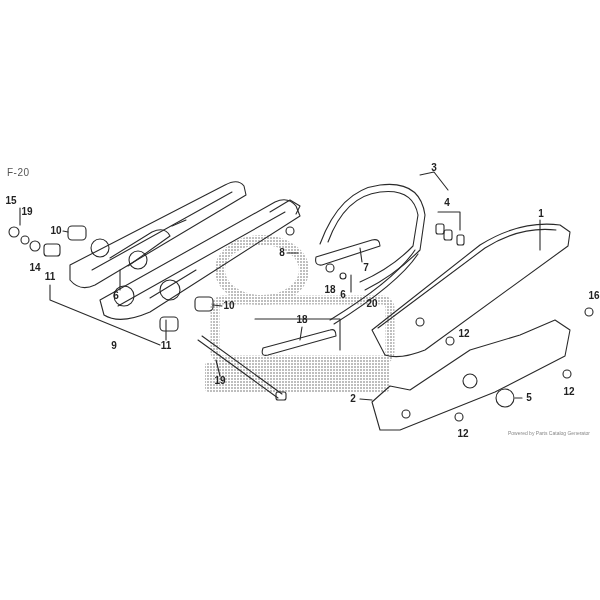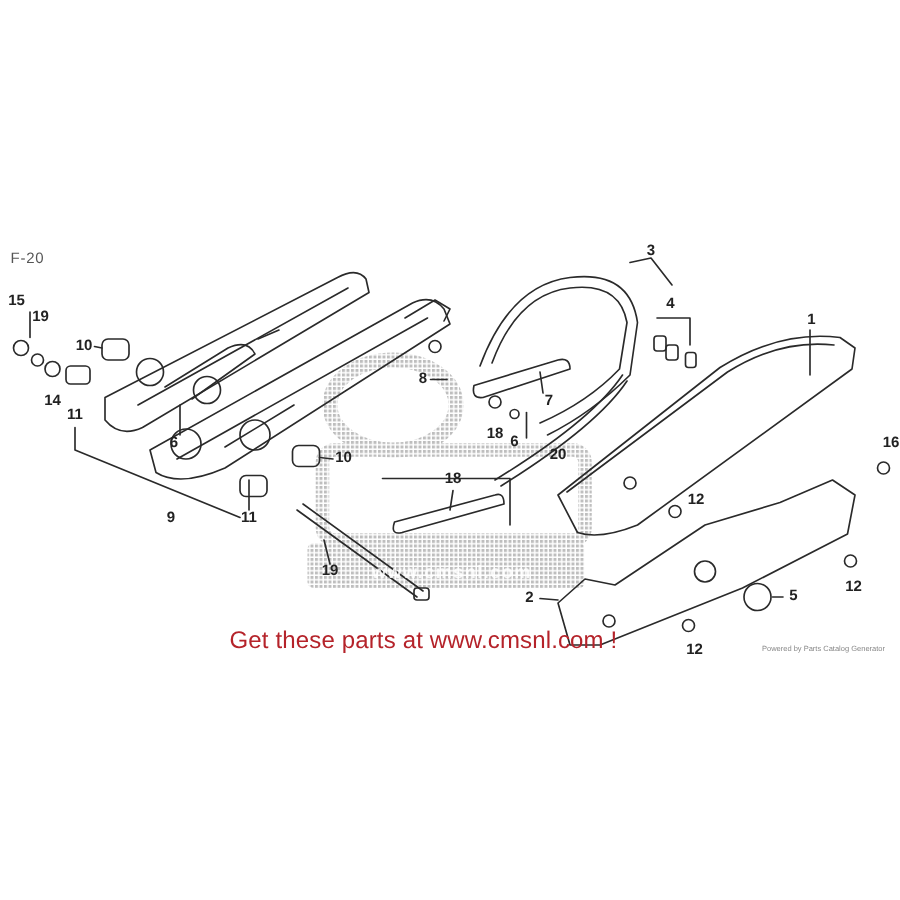--- a/index.html
+++ b/index.html
@@ -138,17 +138,15 @@
   <div class="lbl" style="left:220px;top:381px">19</div>
   <div class="lbl" style="left:35px;top:268px">14</div>
   <div class="lbl" style="left:11px;top:201px">15</div>
   <div class="lbl" style="left:594px;top:296px">16</div>
   <div class="lbl" style="left:343px;top:295px">6</div>
   <div class="lbl" style="left:330px;top:290px">18</div>
   <div class="lbl" style="left:27px;top:212px">19</div>
   <div class="lbl" style="left:372px;top:304px">20</div>
   <div class="lbl" style="left:302px;top:320px">18</div>
 
-  <div class="wm-url">www.cmsnl.com</div>
 
-  <div class="promo">Get these parts at www.cmsnl.com !</div>
   <div class="powered">Powered by Parts Catalog Generator</div>
 </div>
 
 </body></html>

